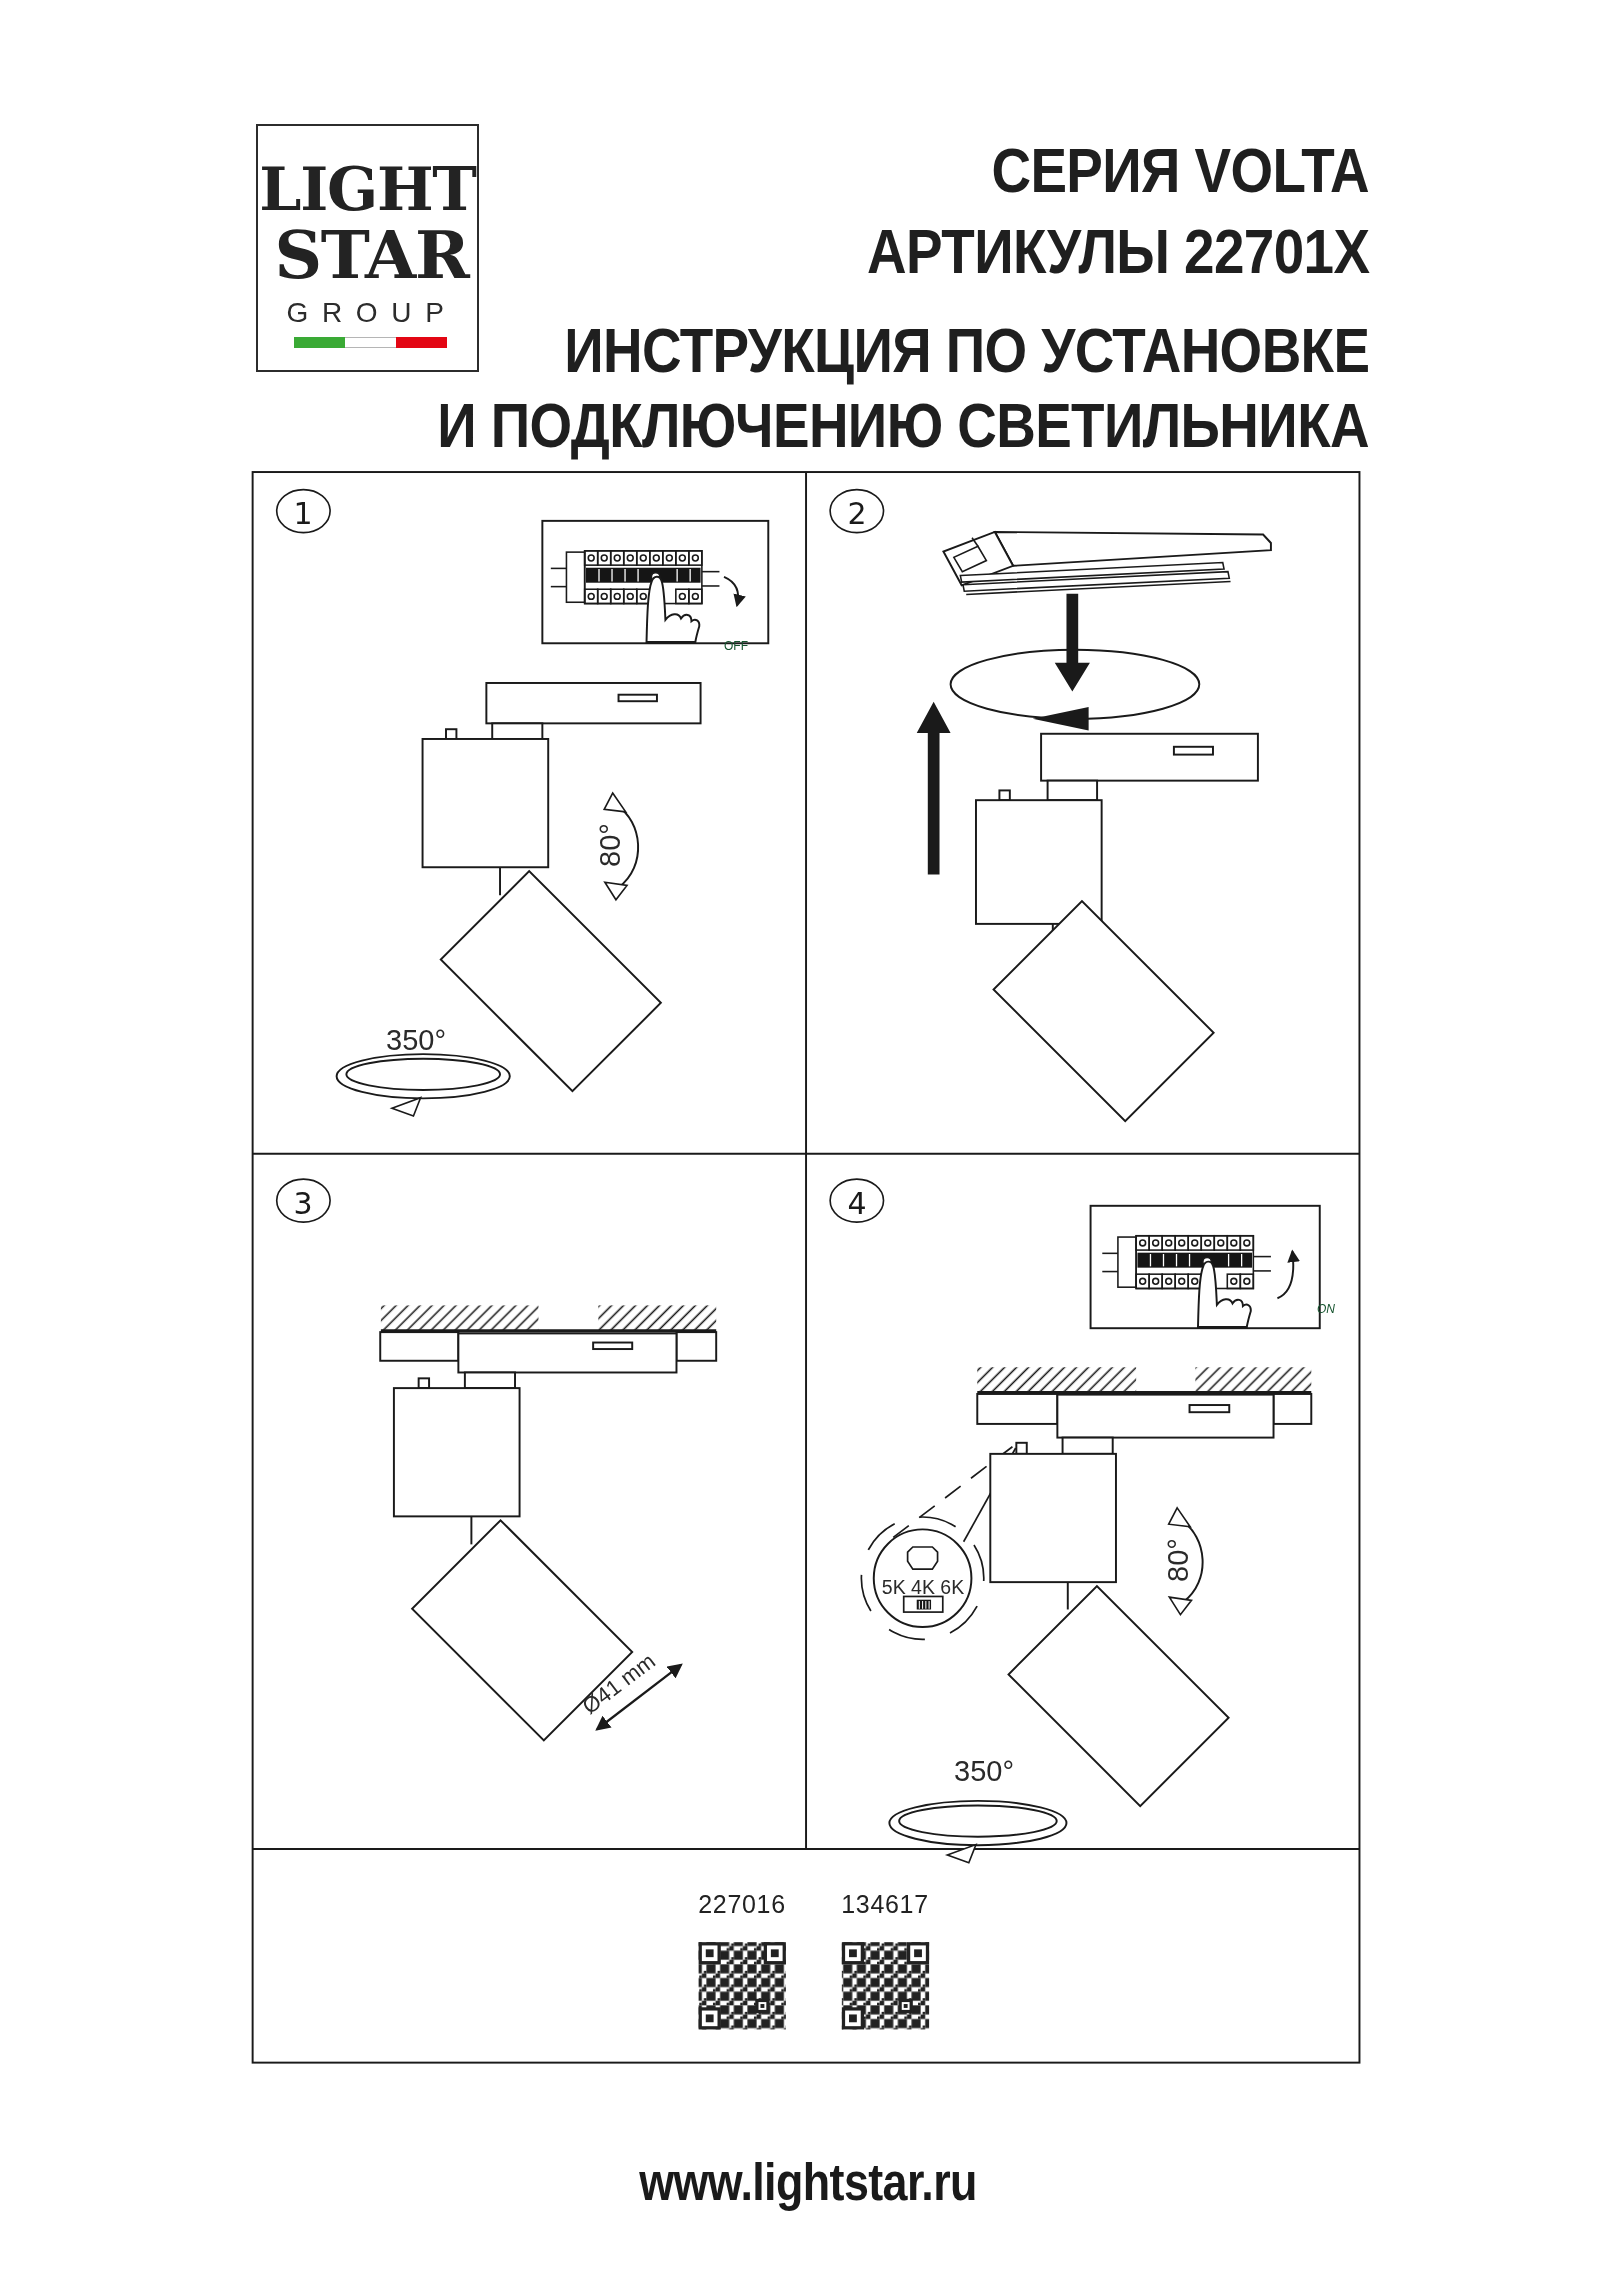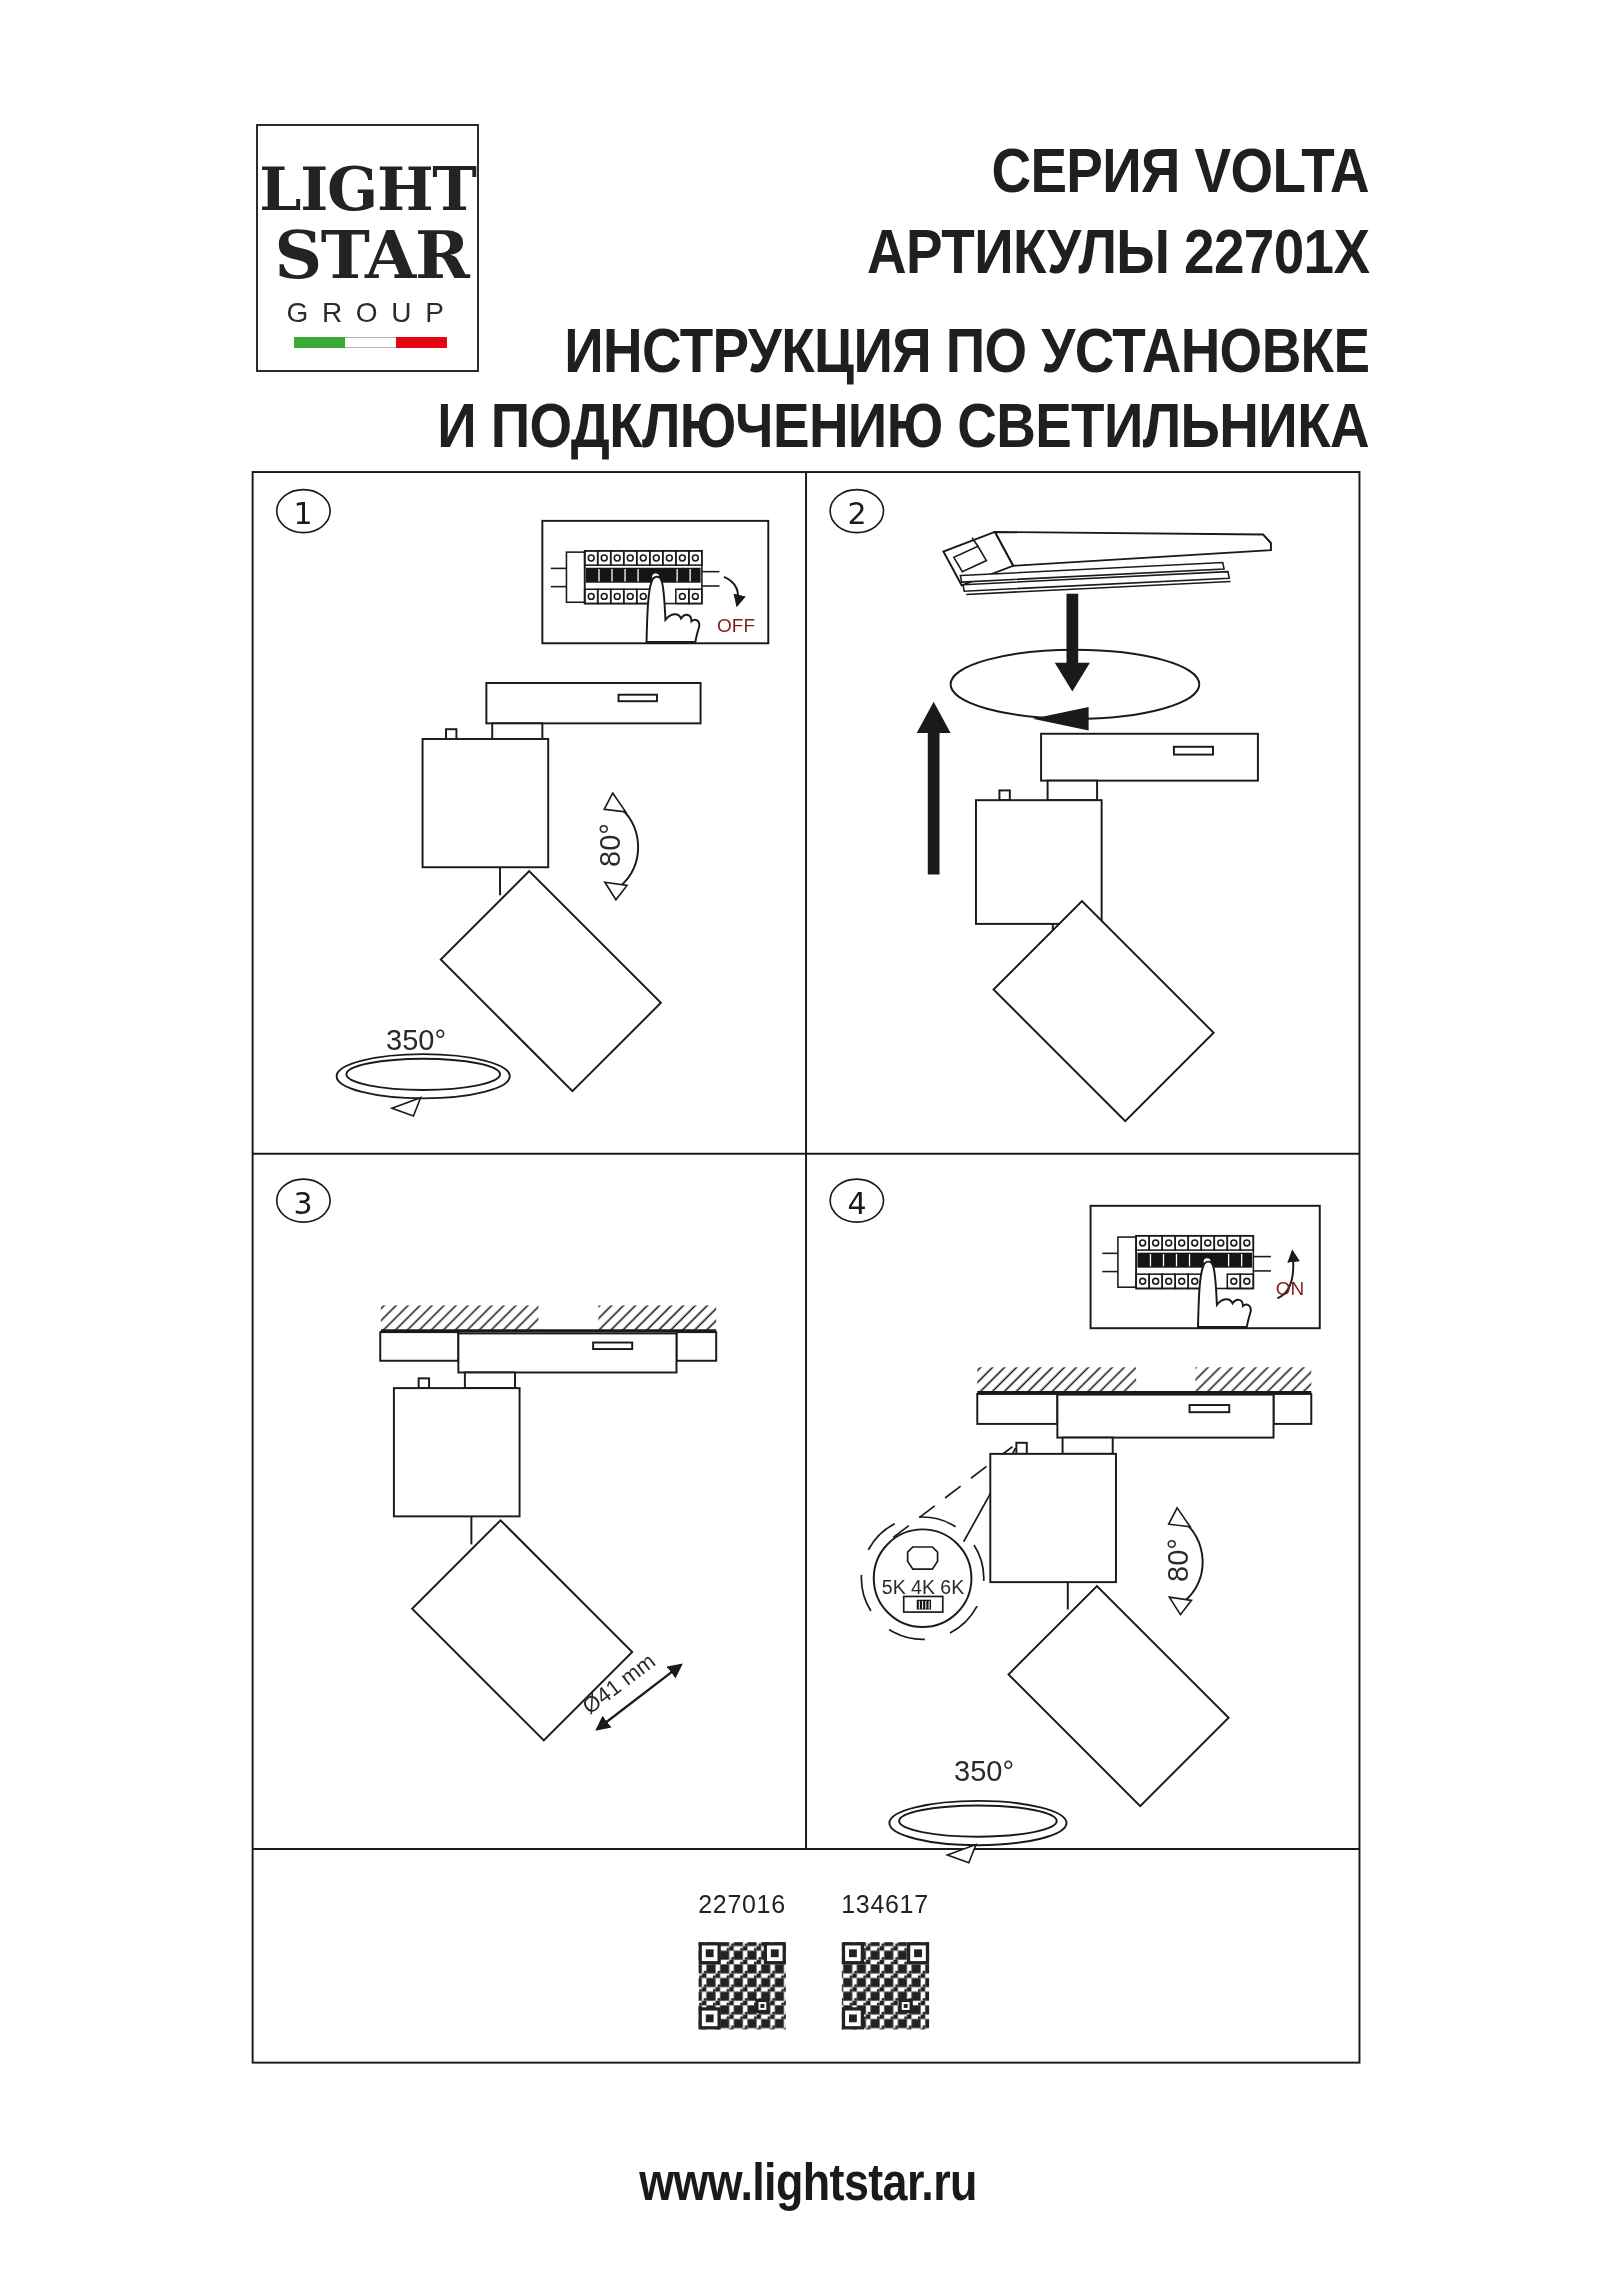--- a/index.html
+++ b/index.html
@@ -3,21 +3,21 @@
 <meta charset="utf-8">
 <style>
   html,body{margin:0;padding:0;background:#888;}
   .page{position:relative;width:1616px;height:2284px;background:#ffffff;overflow:hidden;
         font-family:"Liberation Sans",sans-serif;color:#1a1a1a;padding-left:8px;}
   svg.art{position:absolute;left:0;top:0;}
   .t{position:absolute;white-space:nowrap;transform:translate(-50%,-50%);color:#1a1a1a;}
   .title{position:absolute;right:255px;white-space:nowrap;font-weight:700;font-size:63px;
          letter-spacing:-0.7px;transform:scaleX(0.87);transform-origin:100% 50%;color:#1f1f1f;}
   .panel-num{font-size:30px;font-weight:500;font-family:"DejaVu Sans",sans-serif;}
-  .small-lbl{font-size:19px;color:#7f1d1d;}
+  .small-lbl{font-size:12px;color:#14532d;margin-top:20px;}
   .angle{font-size:29px;color:#2a2a2a;}
   .rot90{transform:translate(-50%,-50%) rotate(-90deg);}
   .rot37{transform:translate(-50%,-50%) rotate(-37deg);font-size:22px;color:#2a2a2a;}
   .qr-num{font-size:25px;letter-spacing:0.7px;color:#222;}
   .footer-url{font-size:51px;font-weight:700;transform:translate(-50%,-50%) scaleX(0.88);letter-spacing:-0.7px;}
   
   .logo-box{position:absolute;left:256px;top:124px;width:219px;height:244px;border:2px solid #2c2c2c;}
   .logo-w1{position:absolute;left:0;right:0;top:33px;text-align:center;font-family:"DejaVu Serif",serif;
            font-weight:700;font-size:60px;line-height:60px;letter-spacing:-1.3px;color:#232323;}
   .logo-w2{position:absolute;left:8px;right:0;top:96px;text-align:center;font-family:"DejaVu Serif",serif;
@@ -277,21 +277,21 @@
   <div class="t panel-num" style="left:857px;top:513px;">2</div>
   <div class="t panel-num" style="left:303px;top:1203px;">3</div>
   <div class="t panel-num" style="left:857px;top:1203px;">4</div>
 
   <div class="t small-lbl" style="left:736px;top:626px;">OFF</div>
   <div class="t angle rot90" style="left:610px;top:845px;">80°</div>
   <div class="t angle" style="left:416px;top:1040px;">350°</div>
 
   <div class="t rot37" style="left:619px;top:1684px;">Ø41 mm</div>
 
-  <div class="t small-lbl" style="left:1290px;top:1289px;">ON</div>
+  <div class="t small-lbl" style="left:1326px;top:1289px;font-style:italic;">ON</div>
   <div class="t" style="left:923px;top:1587px;font-size:19.5px;color:#2a2a2a;">5K 4K 6K</div>
   <div class="t angle rot90" style="left:1178px;top:1560px;">80°</div>
   <div class="t angle" style="left:984px;top:1771px;">350°</div>
 
   <div class="t qr-num" style="left:742px;top:1904px;">227016</div>
   <div class="t qr-num" style="left:885px;top:1904px;">134617</div>
   <div class="t footer-url" style="left:808px;top:2182px;">www.lightstar.ru</div>
 
 </div>
 

